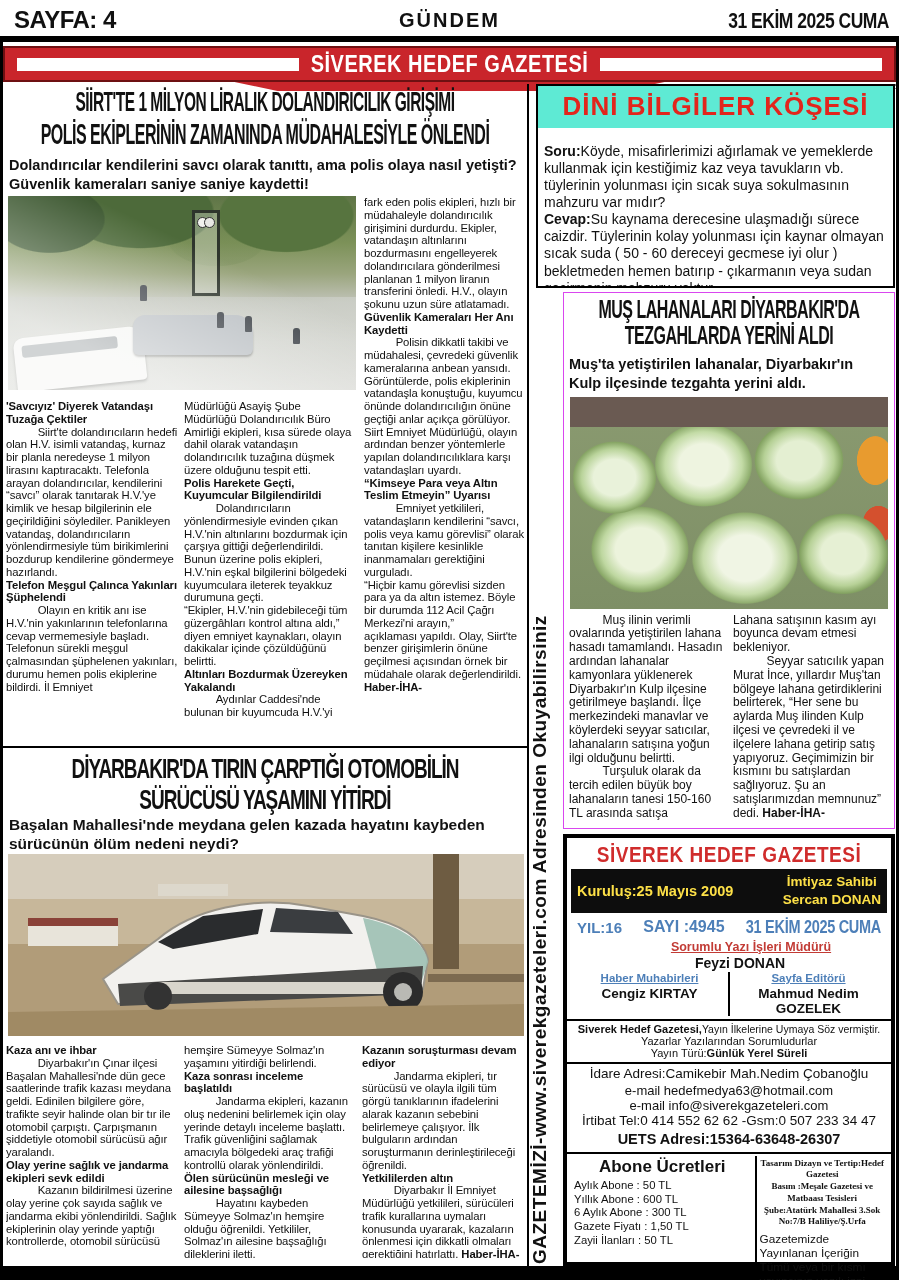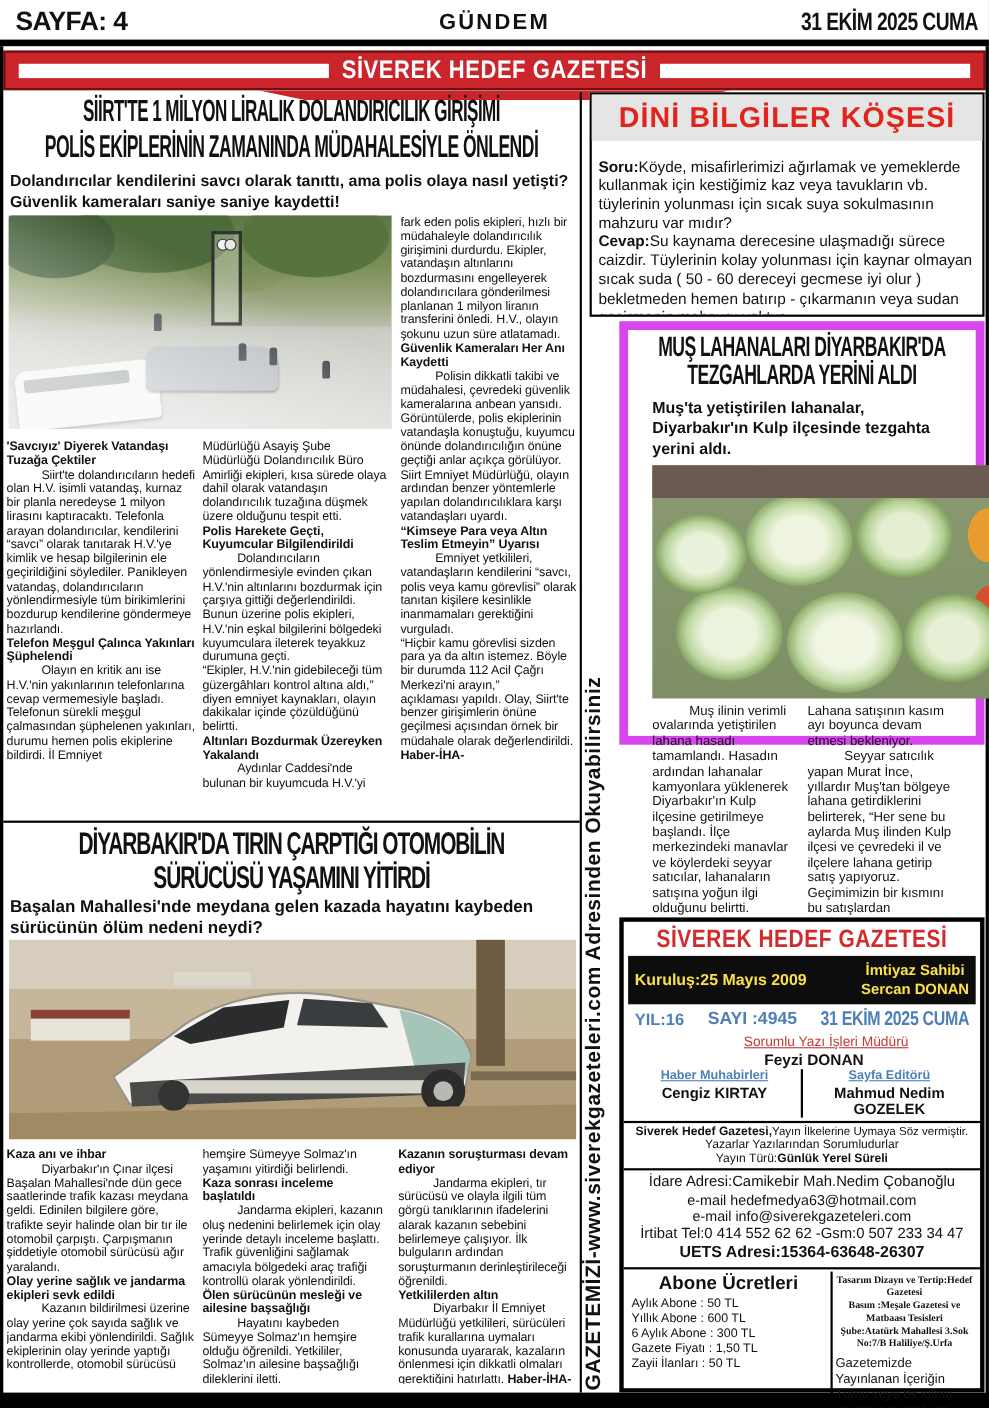--- a/index.html
+++ b/index.html
@@ -80,26 +80,26 @@
   .a2-h1 { left:6px; top:754px; width:518px; font-size:19px; letter-spacing:-1px; transform:scaleY(1.5); }
   .a2-h2 { left:6px; top:785px; width:518px; font-size:19px; letter-spacing:-1px; transform:scaleY(1.5); }
   .a2-sub { left:9px; top:815px; width:514px; font-size:15.5px; line-height:1.25; }
   .a2-photo { position:absolute; left:8px; top:854px; width:516px; height:182px; overflow:hidden; }
   .a2-col1 { left:6px;   top:1044px; width:172px; height:214px; }
   .a2-col2 { left:184px; top:1044px; width:170px; height:214px; }
   .a2-col3 { left:362px; top:1044px; width:162px; height:214px; }
   
   .dini { position:absolute; left:536px; top:84px; width:359px; height:204px;
     border:2px solid #000; background:#fff; }
-  .dini-title { background:#e5e5e5; color:#e2251c; font-weight:bold; font-size:26px;
+  .dini-title { background:#5eead4; color:#e2251c; font-weight:bold; font-size:26px;
     text-align:center; letter-spacing:1px; padding:5px 0 6px; white-space:nowrap; }
   .dini-body { padding:15px 6px; font-size:14px; line-height:1.22; overflow:hidden; height:158px; }
   
-  .mus { position:absolute; left:563px; top:292px; width:332px; height:385px;
-    border:8px solid #d946ef; background:#fff; padding:4px 22px; }
+  .mus { position:absolute; left:563px; top:292px; width:332px; height:537px;
+    border:1px solid #d946ef; background:#fff; padding:4px 5px; }
   .mus-h1 { position:relative; text-align:center; font-weight:bold; font-size:16px;
     transform:scaleY(1.6); transform-origin:center top; white-space:nowrap; line-height:1;
     letter-spacing:-0.5px; height:26px; }
   .mus-sub { font-weight:bold; font-size:14.5px; line-height:1.3; margin:6px 0 4px; }
   .mus-photo { position:relative; width:318px; height:212px; margin:0 auto; overflow:hidden;
     background:
       linear-gradient(180deg,#6a5a52 0 14%, transparent 14%),
       radial-gradient(26px 20px at 12% 6%, #b23a30 0 60%, transparent 62%),
       radial-gradient(22px 18px at 30% 5%, #d8d4cc 0 60%, transparent 62%),
       radial-gradient(60px 52px at 14% 38%, #e9f2da 0 35%, #b9d39a 55%, #87a565 68%, transparent 70%),
@@ -120,21 +120,21 @@
   .mast-title { color:#d02c2c; font-weight:bold; font-size:19px; text-align:center;
     padding:3px 0 2px; transform:scaleY(1.2); transform-origin:center top; letter-spacing:0.5px; }
   .mast-black { background:#0d0d0d; color:#fde047; display:flex; justify-content:space-between;
     align-items:center; margin:4px 4px 0; padding:2px 6px; height:44px; }
   .mast-founded { font-size:14.5px; font-weight:bold; }
   .mast-owner { text-align:center; font-weight:bold; font-size:13.5px; line-height:1.35; }
   .mast-blue { display:flex; justify-content:space-between; align-items:center;
     color:#4d7fb8; font-weight:bold; padding:5px 10px 2px; }
   .mast-yil { font-size:15px; } .mast-sayi { font-size:16px; }
   .mast-date { font-size:14.5px; transform:scaleY(1.25); letter-spacing:-0.3px; }
-  .mast-sorumlu { color:#c23b35; font-weight:normal; font-size:12.5px; text-decoration:underline;
+  .mast-sorumlu { color:#c23b35; font-weight:bold; font-size:12.5px; text-decoration:underline;
     text-align:center; margin-top:2px;margin-left:44px; }
   .mast-feyzi { text-align:center; font-weight:bold; font-size:14px; margin:1px 0;padding-left:22px; }
   .mast-people { display:flex; margin:0 4px; }
   .mast-people .cell { flex:1; text-align:center; }
   .mast-people .cell + .cell { border-left:2px solid #000; }
   .role-label { color:#4d7fb8; font-weight:bold; font-size:11.5px; text-decoration:underline; }
   .person-name { font-weight:bold; font-size:13.5px; margin-top:2px; }
   .mrule { border-top:2px solid #000; margin:3px 0 2px; }
   .mast-center { text-align:center; }
   .t-pledge { font-size:10.5px; }

